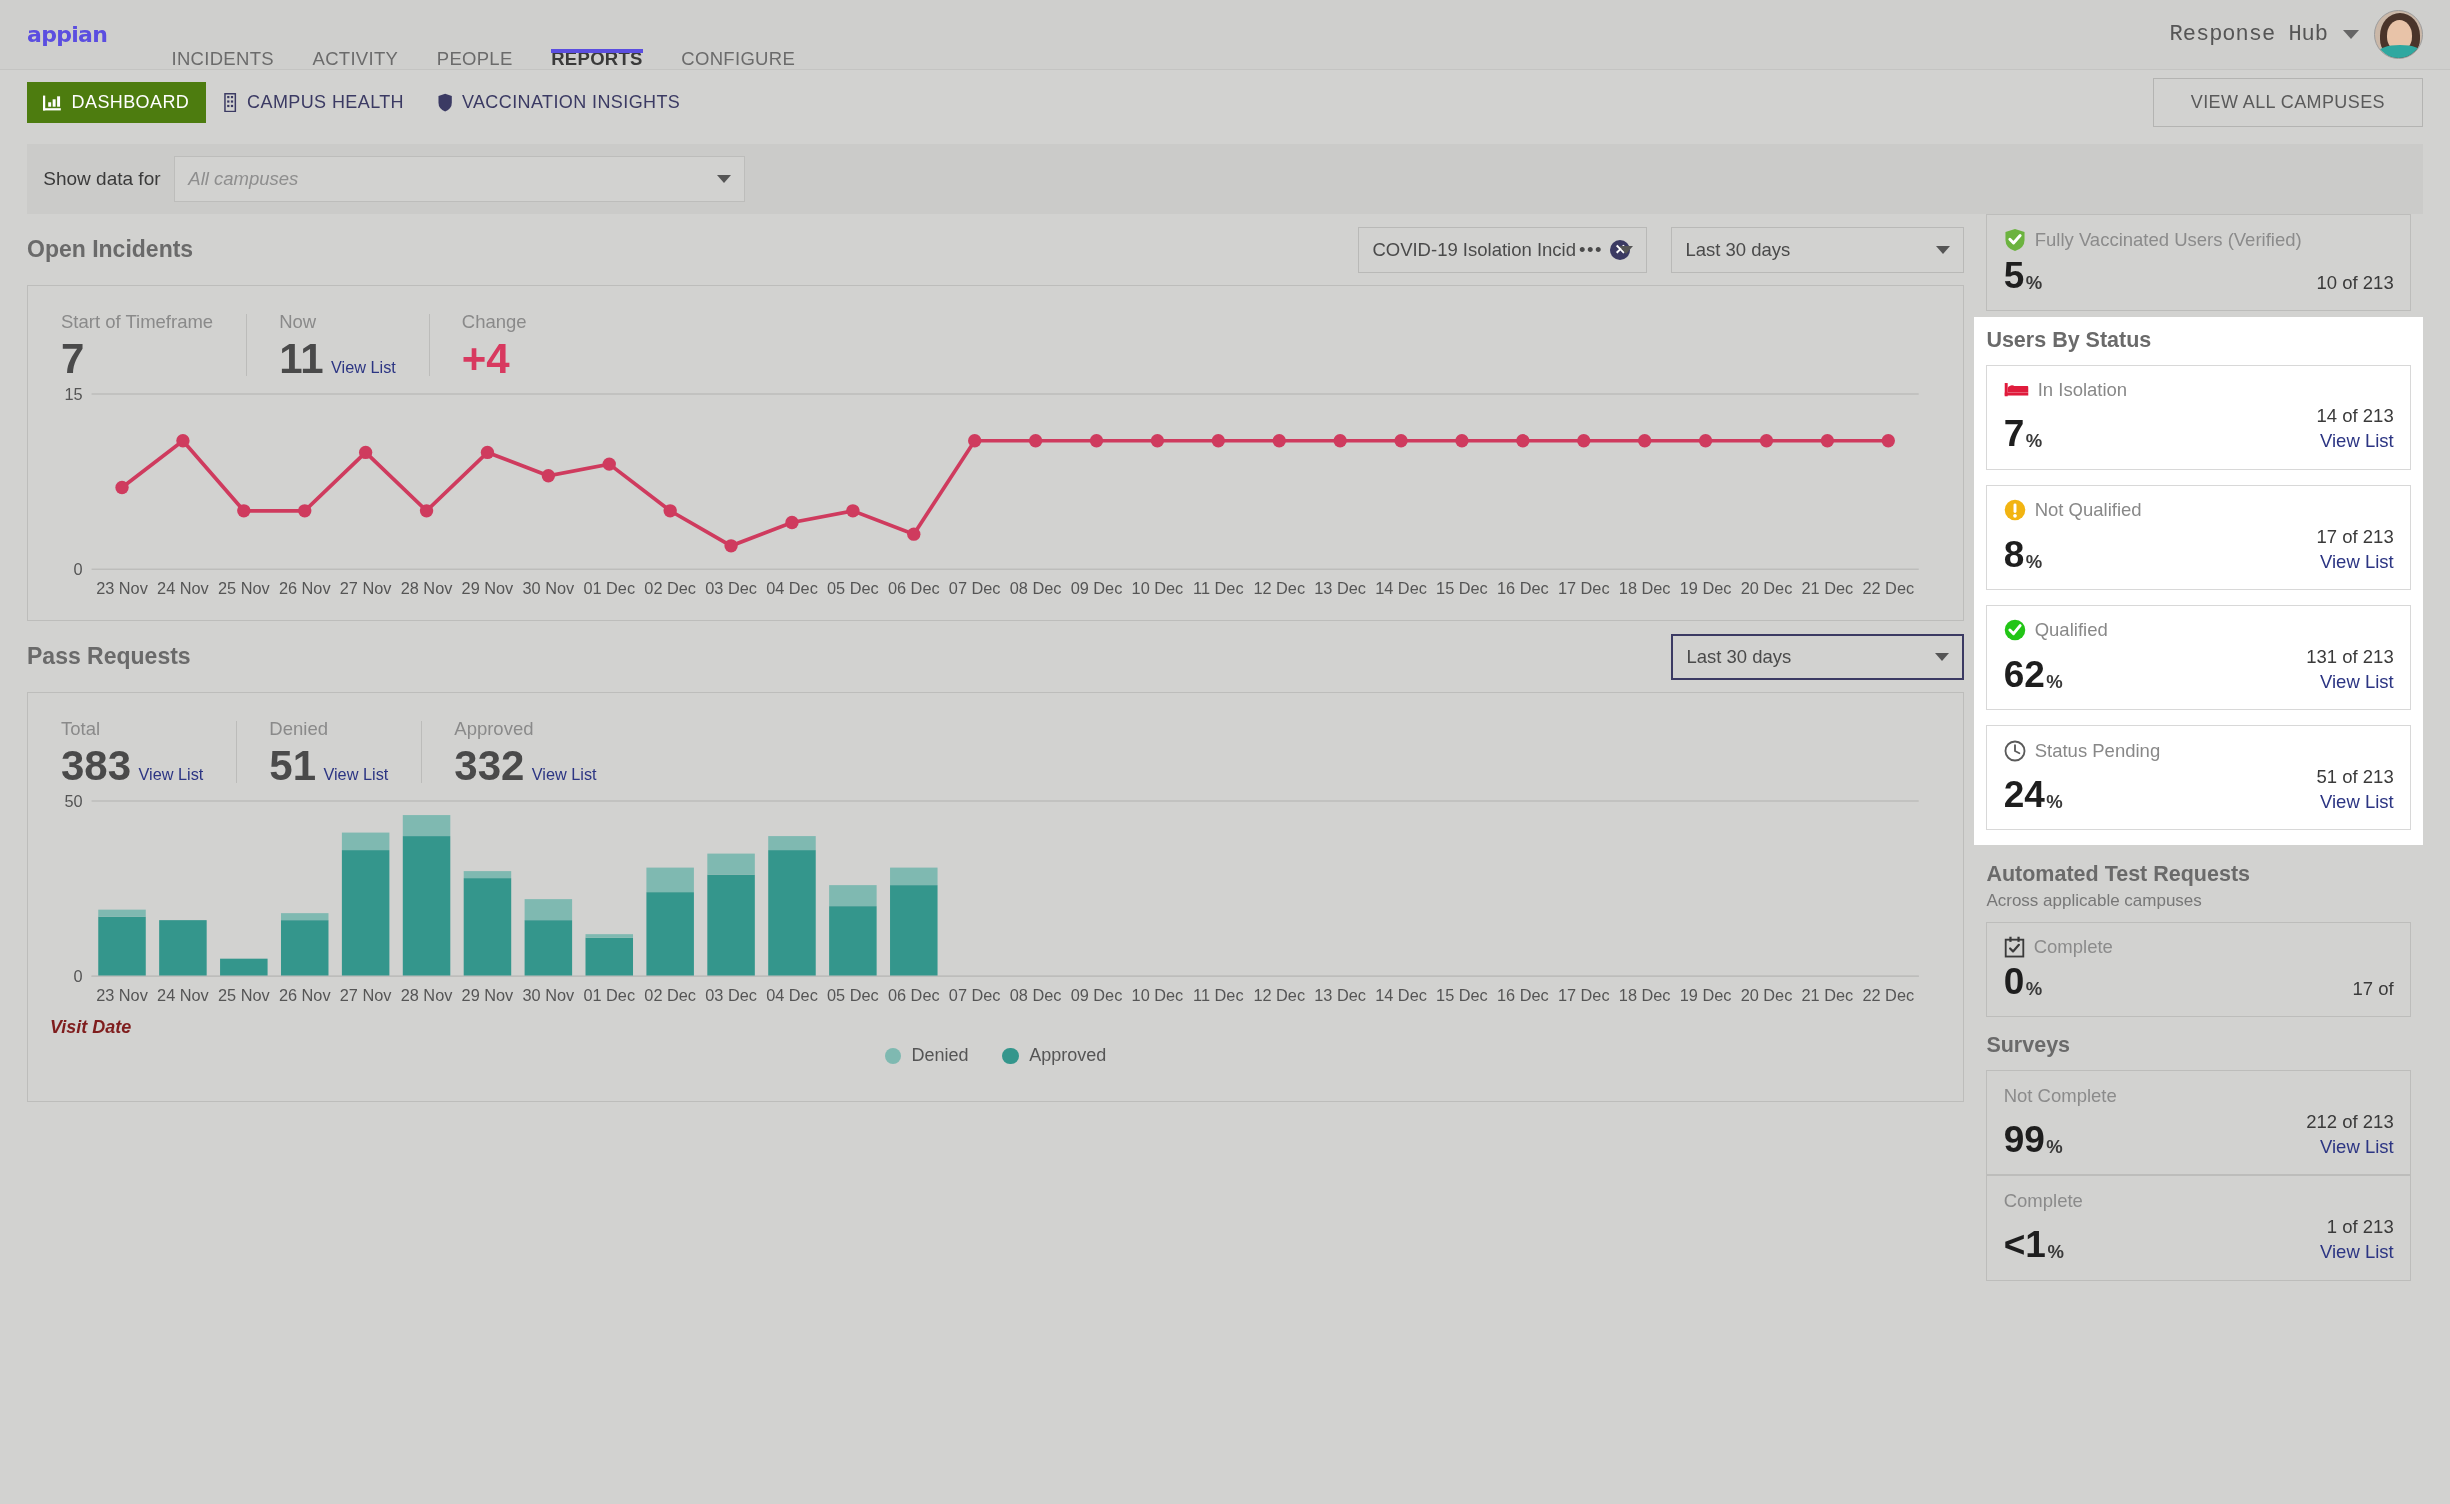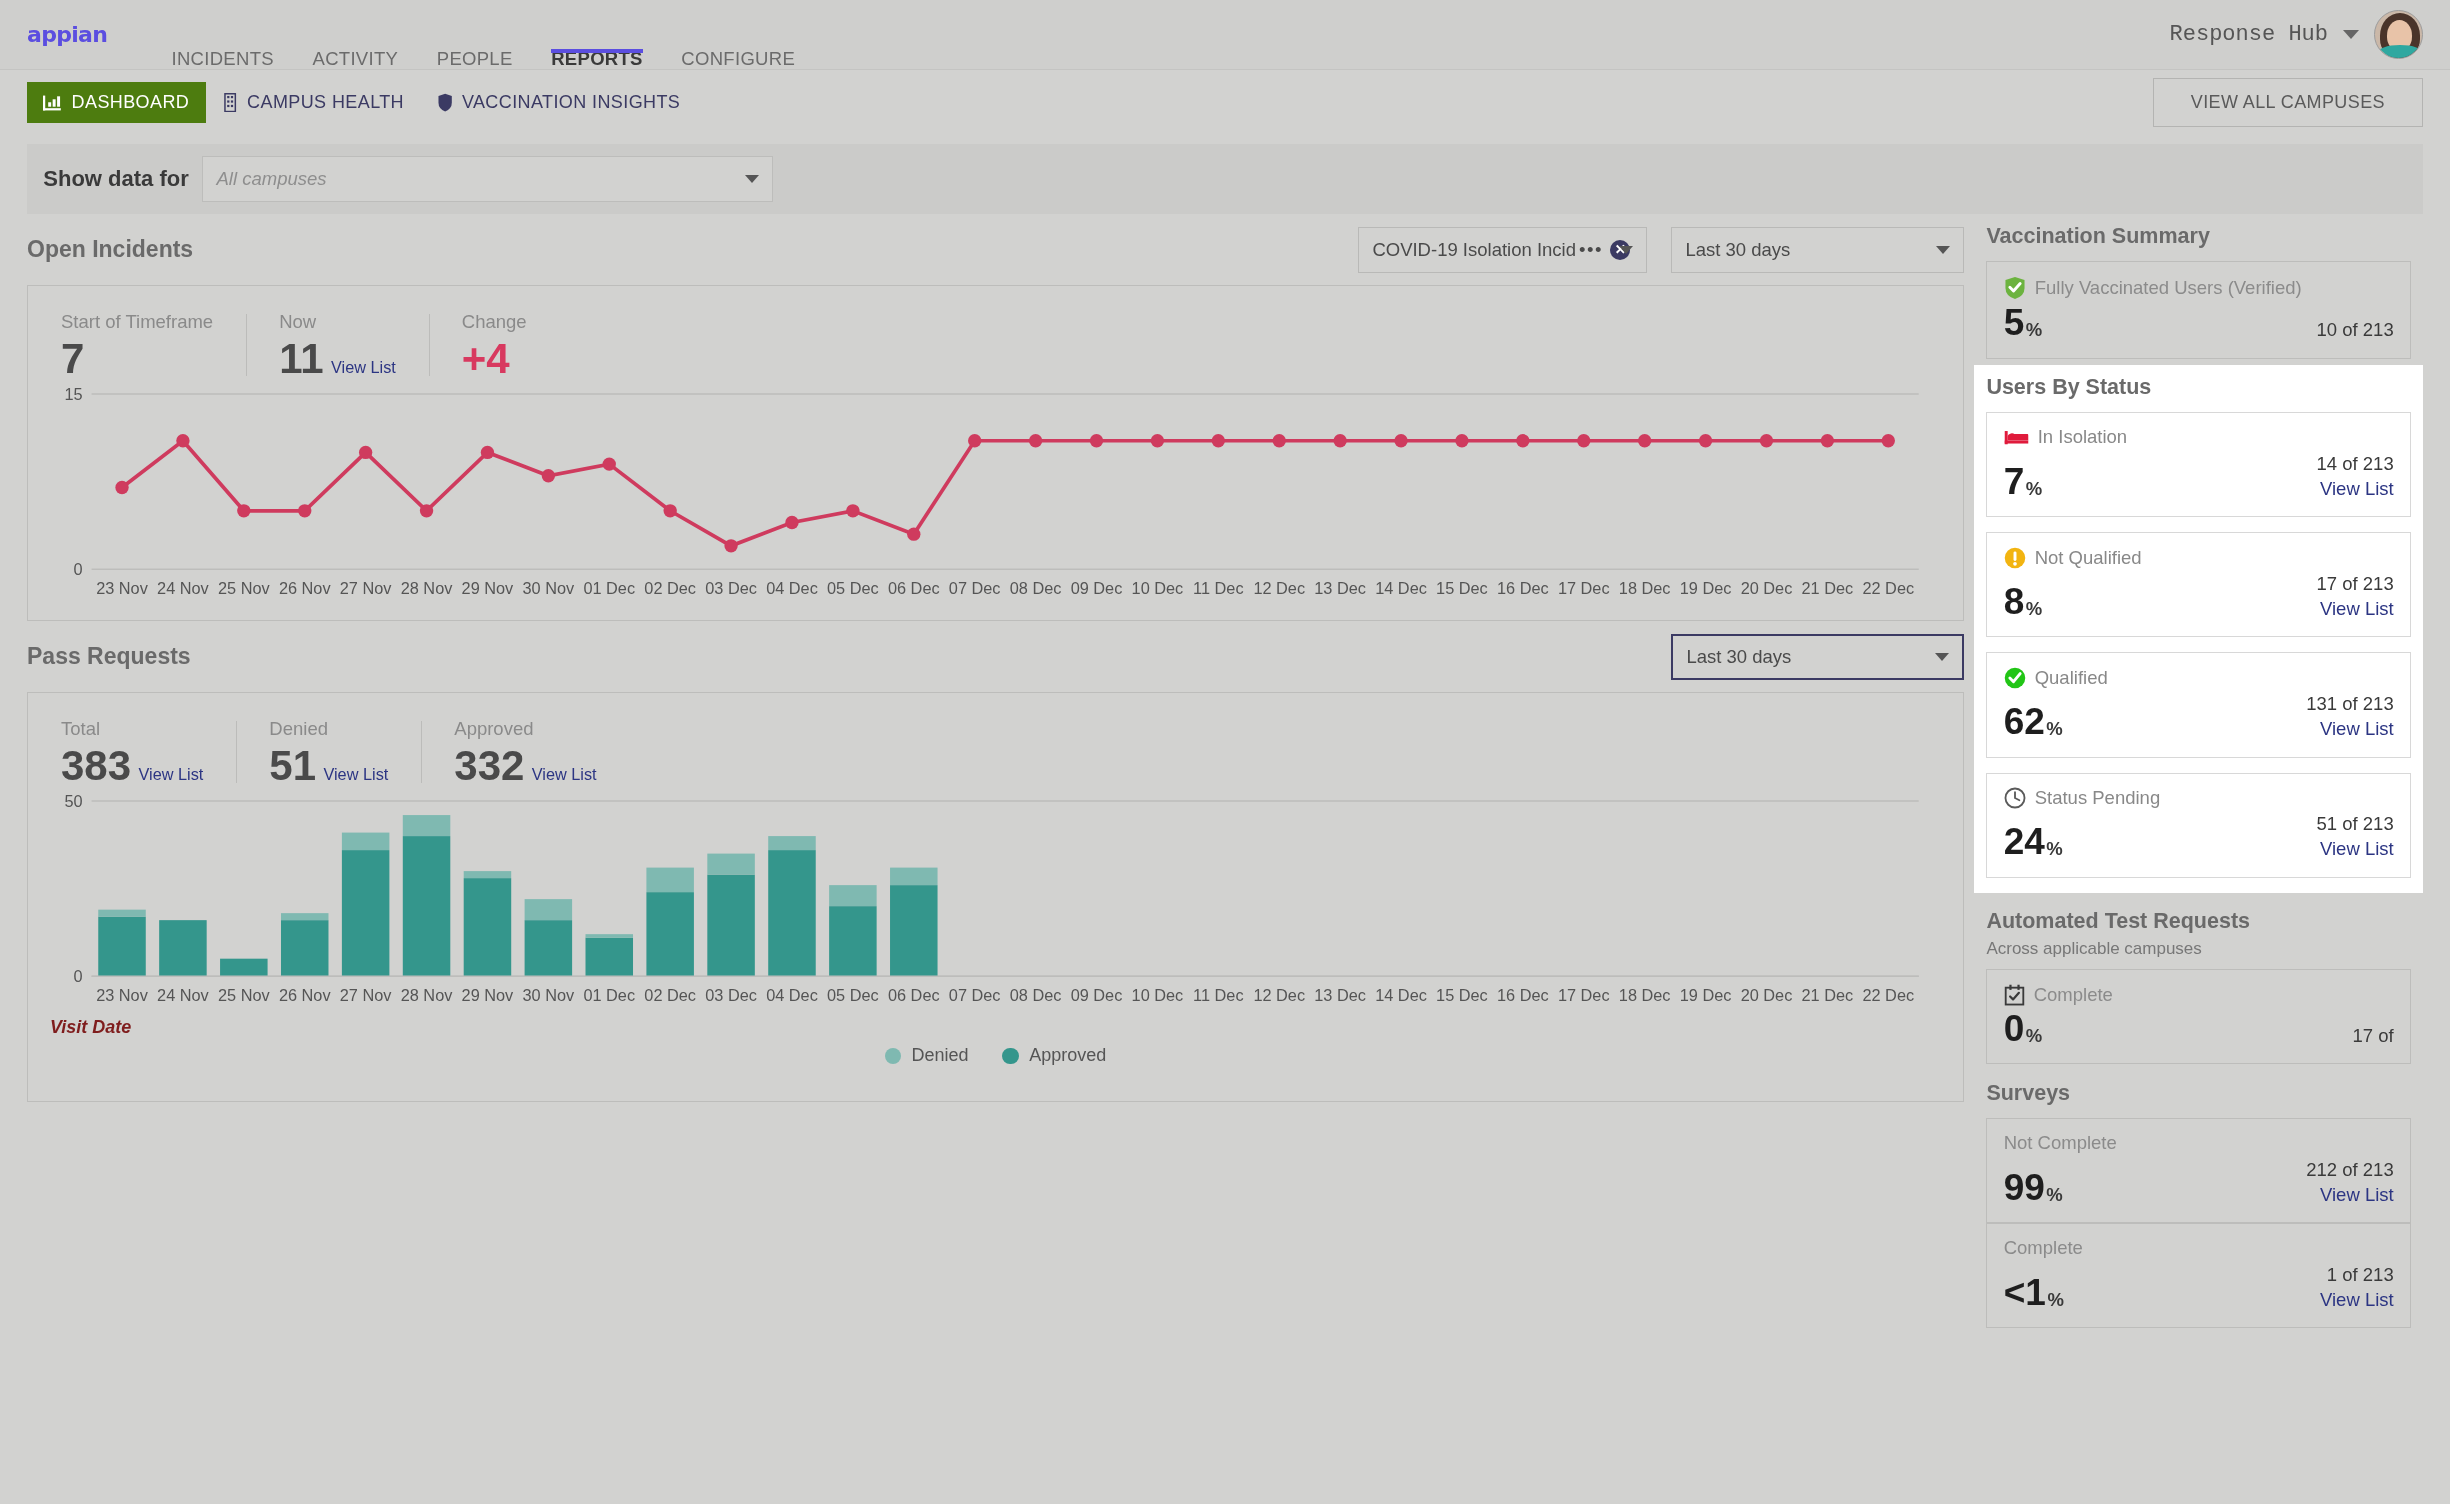--- a/index.html
+++ b/index.html
@@ -51,21 +51,21 @@
   .viewall {
     margin-left: auto; border: 0.7px solid #b4b4b2; background: #d2d2d0;
     font-size: 18px; color: #5a5a5a; padding: 13.4px 37px; letter-spacing: 0.4px; cursor: pointer;
   }
 
   
   .filterbar {
     margin: 9px 27px 0 27px; background: #cbcbc9; height: 70px;
     display: flex; align-items: center; padding: 0 16.3px; gap: 13.4px;
   }
-  .filterlabel { font-size: 22px; font-weight: 700; color: #3a3a3a; text-align: right; }
+  .filterlabel { font-size: 19px; font-weight: 400; color: #3a3a3a; text-align: right; }
   .filterselect {
     width: 571px; height: 46px; background: #d2d2d0; border: 0.7px solid #bdbdbb;
     display: flex; align-items: center; padding: 0 13.4px; position: relative;
   }
   .filterselect .ph { font-size: 18.5px; color: #8e8e8e; font-style: italic; }
   .selcaret { position: absolute; right: 13.4px; width: 0; height: 0; border-left: 7.4px solid transparent; border-right: 7.4px solid transparent; border-top: 8.2px solid #555; }
 
   
   .content { display: flex; padding: 0 27px; gap: 0; }
   .leftcol { width: 1938px; }
@@ -435,21 +435,20 @@
               <span>Approved</span>
             </div>
           </div>
         </div>
       </div>
     </div>
 
     <div class="rightcol">
 
       <div class="panel">
-        <div class="paneltitle">Vaccination Summary</div>
         <div id="vs-cards">
             <div class="statbox">
               <div class="srow1">
                 <span class="icn">
                   <svg width="22" height="24" viewBox="0 0 30 32">
                     <path d="M15 1 L28 5 L28 16 Q28 27 15 31 Q2 27 2 16 L2 5 Z" fill="#6cb33f"></path>
                     <path d="M8 15 L13 20 L22 10" stroke="#fff" stroke-width="4" fill="none" stroke-linecap="round" stroke-linejoin="round"></path>
                   </svg>
                 </span>
                 <span class="slabel">Fully Vaccinated Users (Verified)</span>

